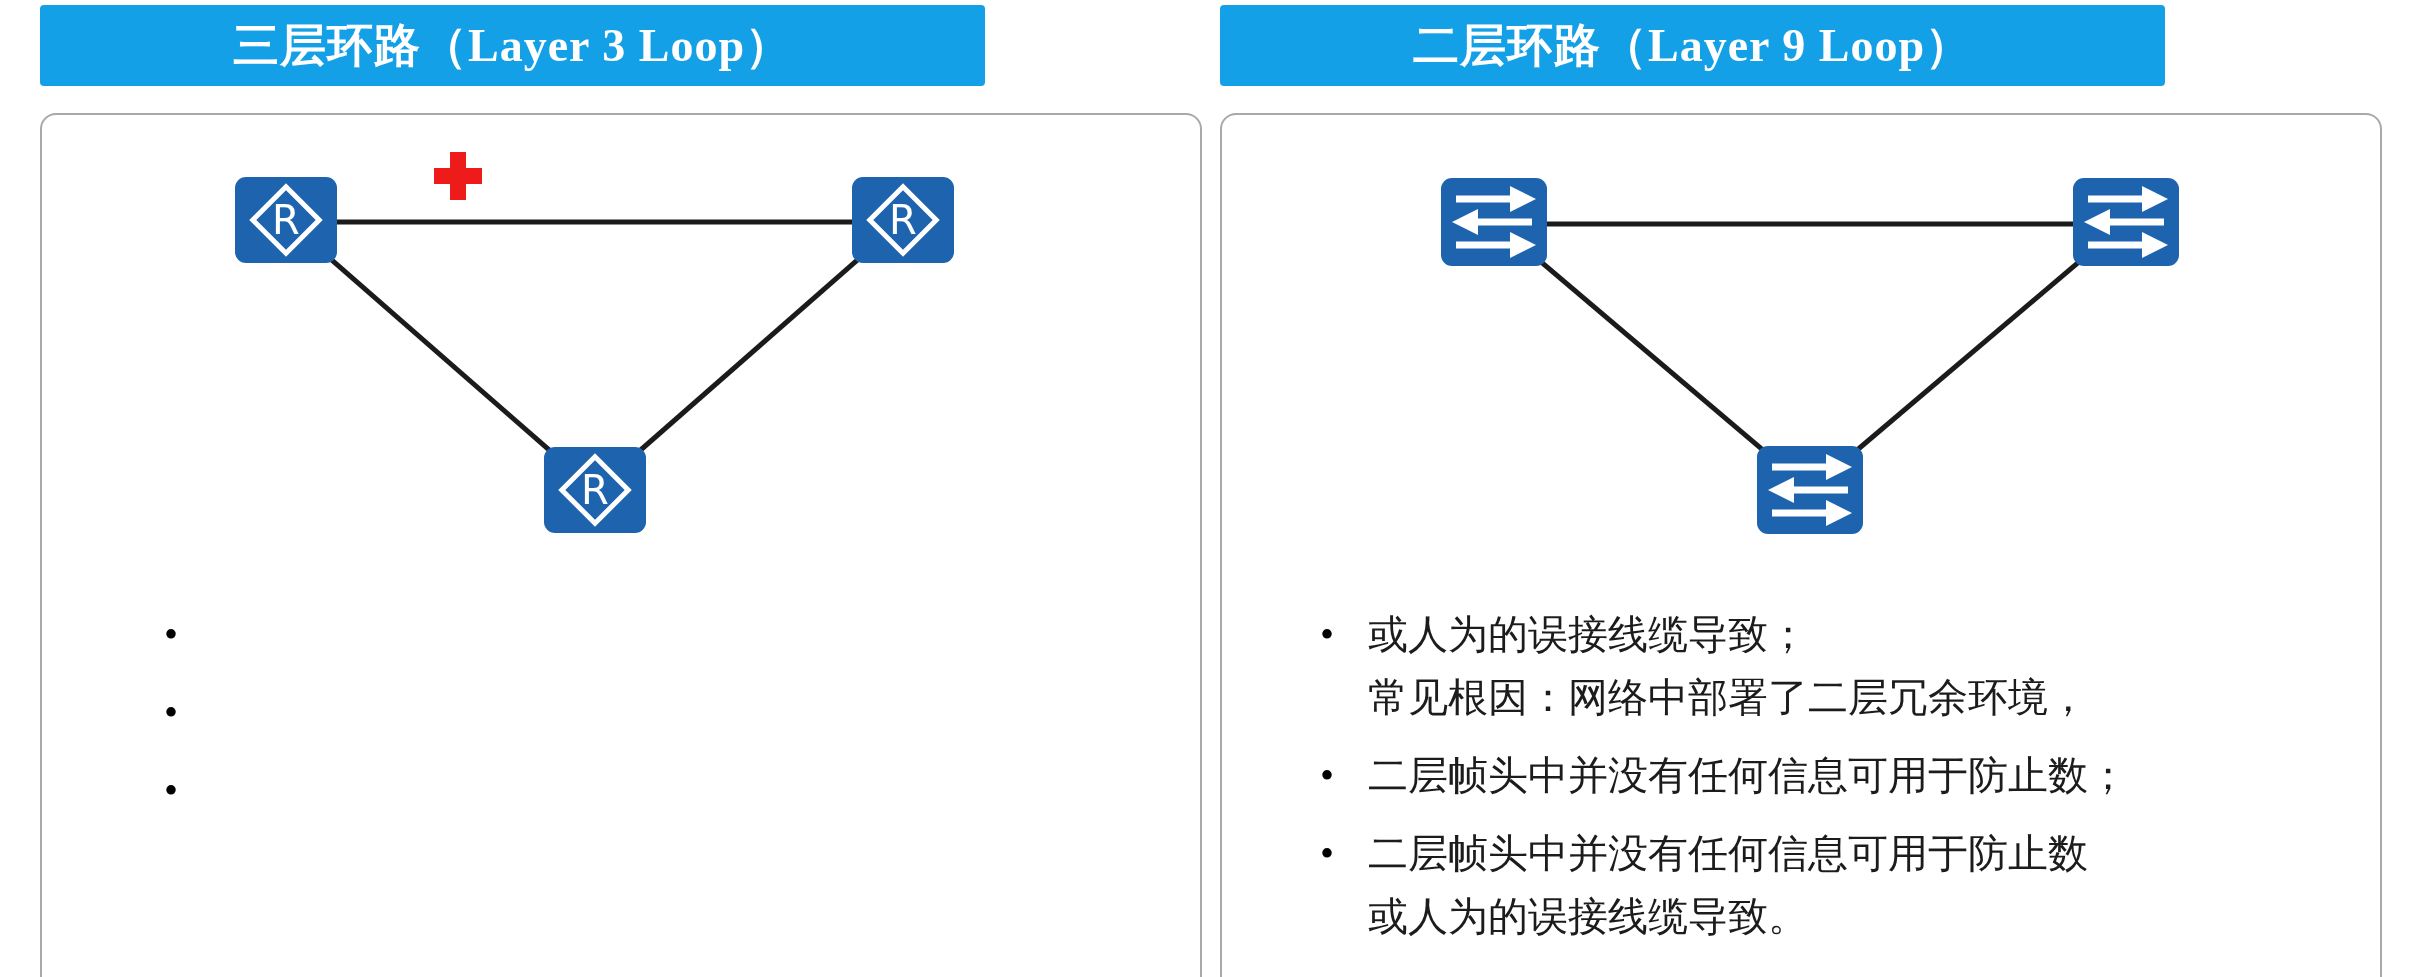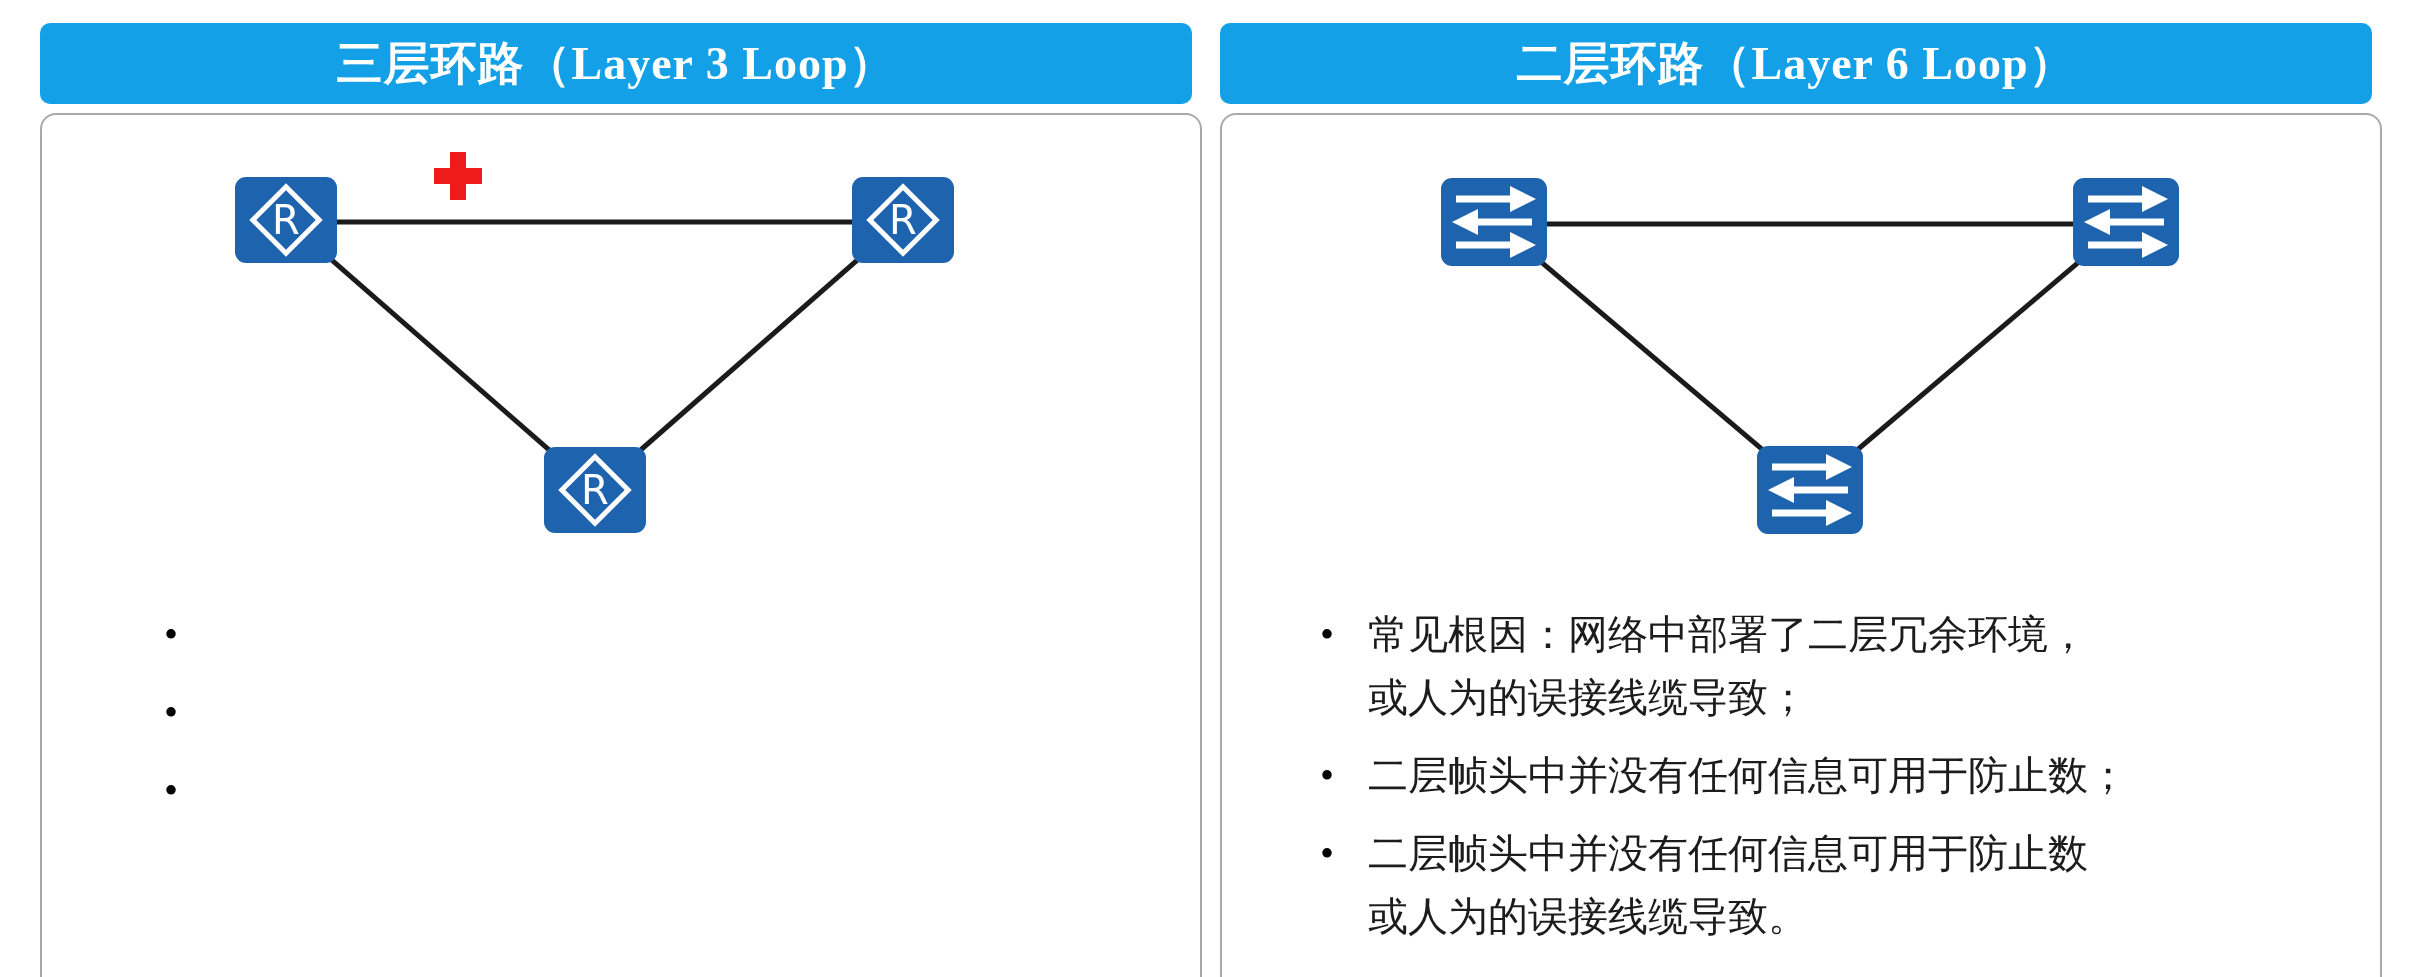--- a/index.html
+++ b/index.html
@@ -4,23 +4,23 @@
 <style>
   html,body{margin:0;padding:0;background:#ffffff;}
   #slide{
     position:relative;
     width:2429px;height:977px;
     overflow:hidden;
     background:#ffffff;
     font-family:"Liberation Serif","DejaVu Serif",serif;
   }
   .panel-header{
-    position:absolute;top:23px;height:81px;width:1152px;
+    position:absolute;top:5px;height:81px;width:945px;
     background:var(--header-blue,#14a0e6);
-    border-radius:10px;
+    border-radius:4px;
     display:flex;align-items:center;justify-content:center;
   }
   .panel-header.left{left:40px;}
   .panel-header.right{left:1220px;}
   .panel-title{
     color:#ffffff;
     font-size:46px;
     font-weight:bold;
     letter-spacing:1px;
     white-space:nowrap;
@@ -73,21 +73,21 @@
 </head>
 <body>
 
 <div id="slide">
 
   <div class="panel-header left">
     <span class="panel-title">三层环路（Layer 3 Loop）</span>
   </div>
 
   <div class="panel-header right">
-    <span class="panel-title">二层环路（Layer 6 Loop）</span>
+    <span class="panel-title">二层环路（Layer 9 Loop）</span>
   </div>
 
   <div class="panel-card left">
     <svg class="topo" width="1158" height="520" viewBox="0 0 1158 520">
       <defs>
         <g id="def-router">
           <rect class="dev-fill" x="-51" y="-43" width="102" height="86" rx="11"></rect>
           <rect x="-23.5" y="-23.5" width="47" height="47" transform="rotate(45)" fill="none" stroke="#ffffff" stroke-width="5" stroke-linejoin="miter"></rect>
           <text class="router-r" y="14" text-anchor="middle">R</text>
         </g>
@@ -139,22 +139,22 @@
 
       <use href="#def-switch" x="272" y="107"></use>
       <use href="#def-switch" x="904" y="107"></use>
       <use href="#def-switch" x="588" y="375"></use>
     </svg>
 
     <div class="bullets">
       <div class="bullet">
         <span class="dot">•</span>
         <div class="lines">
+          <div>或人为的误接线缆导致；</div>
           <div>常见根因：网络中部署了二层冗余环境，</div>
-          <div>或人为的误接线缆导致；</div>
         </div>
       </div>
       <div class="bullet">
         <span class="dot">•</span>
         <div class="lines">
           <div>二层帧头中并没有任何信息可用于防止数；</div>
         </div>
       </div>
       <div class="bullet">
         <span class="dot">•</span>

